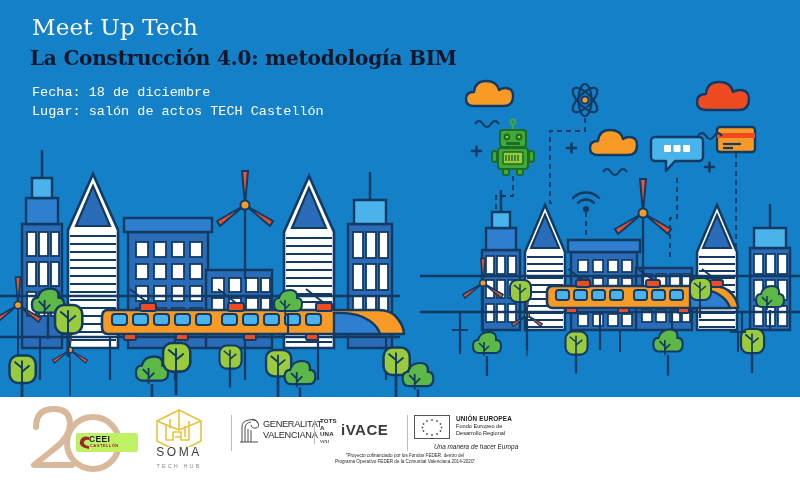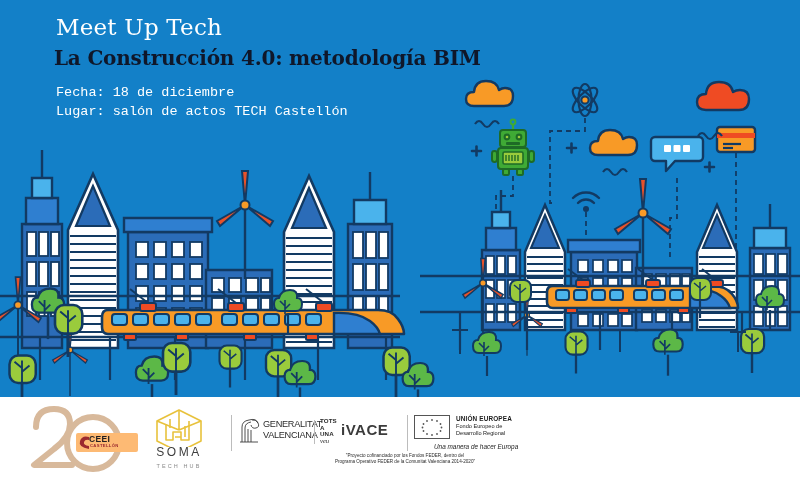--- a/index.html
+++ b/index.html
@@ -15,21 +15,20 @@
   
   #hero{
     position:absolute;left:0;top:0;width:800px;height:397px;
     background:#1380c8;overflow:hidden;
   }
   #artwork{position:absolute;left:0;top:0;width:800px;height:397px;}
   
   #textblock{
     position:absolute;left:30px;top:14px;width:600px;z-index:6;
     color:#ffffff;
-    margin-left:24px;
   }
   .kicker{
     font-family:"DejaVu Serif", serif;
     font-size:23px;line-height:27px;font-weight:400;
     letter-spacing:.2px;color:#ffffff;margin:0 0 1px 2px;
   }
   .headline{
     font-family:"DejaVu Serif", serif;
     font-size:20px;line-height:33px;font-weight:700;
     letter-spacing:-.2px;color:#0f172a;margin:0 0 9px 0;
@@ -45,21 +44,21 @@
     position:absolute;left:0;top:397px;width:800px;height:83px;
     background:#ffffff;
   }
   .logo-row{
     position:absolute;left:0;top:0;width:800px;height:83px;
   }
   
   #ceei-logo{position:absolute;left:22px;top:6px;width:112px;height:70px;}
   #ceei-badge{
     position:absolute;left:54px;top:30px;width:62px;height:19px;
-    background:#fdba74;border-radius:2px;
+    background:#bef264;border-radius:2px;
   }
   .ceei-txt{
     position:absolute;left:13px;top:1px;
     font-size:8.5px;font-weight:700;letter-spacing:.3px;color:#231f20;
     font-family:"Liberation Sans",sans-serif;
   }
   .ceei-sub{
     position:absolute;left:14px;top:10px;
     font-size:4.2px;font-weight:700;letter-spacing:.35px;color:#9b2a2f;
     font-family:"Liberation Sans",sans-serif;

